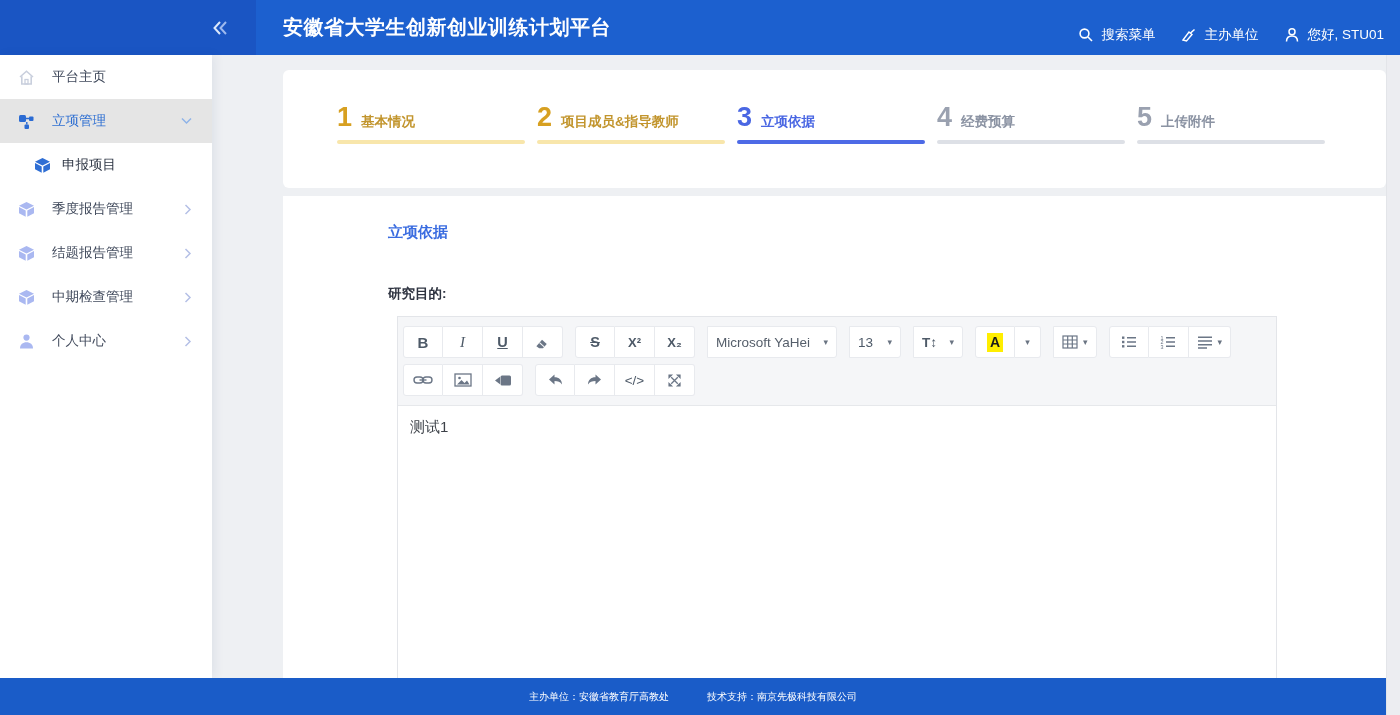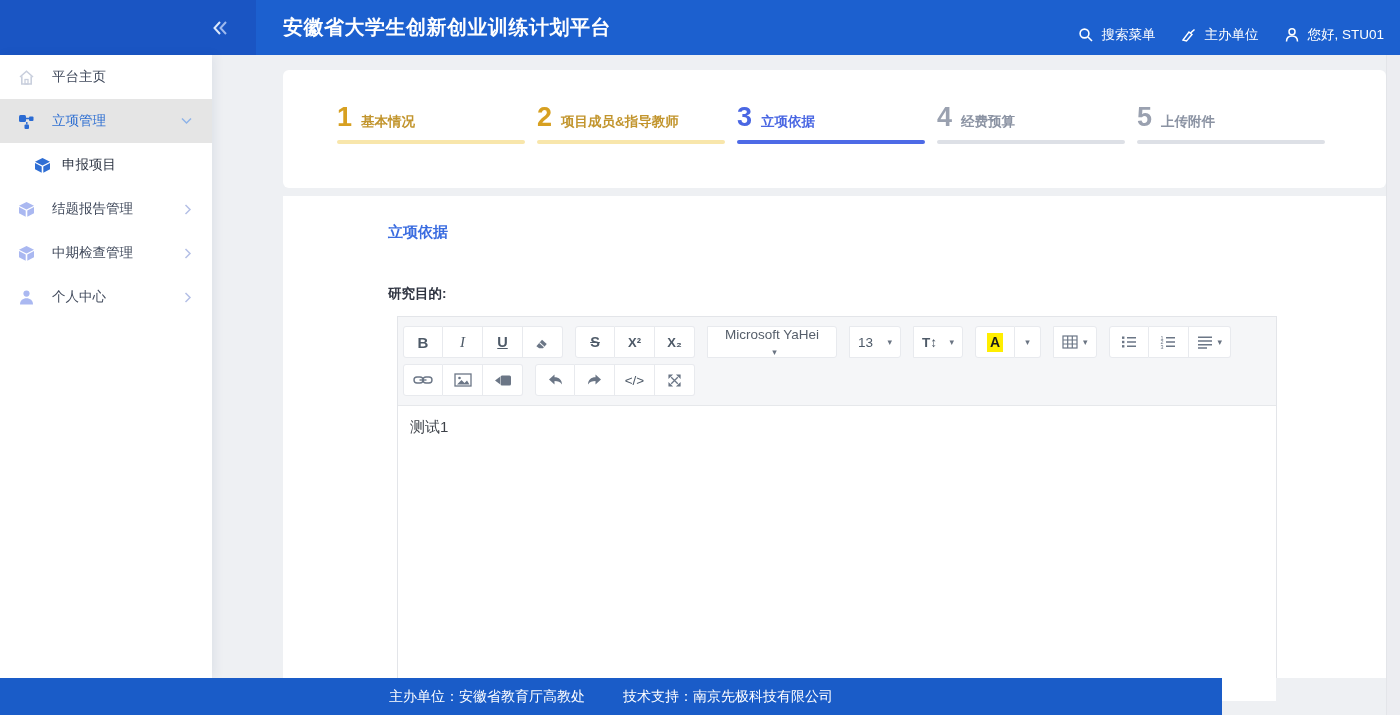--- a/index.html
+++ b/index.html
@@ -59,30 +59,30 @@
   .tb-btn{min-width:40px;height:32px;background:#fff;border:1px solid #e8eaee;border-left-width:0;
     display:flex;align-items:center;justify-content:center;font-size:13.5px;color:#4e5a68;
     box-sizing:border-box;cursor:pointer;padding:0 8px;white-space:nowrap;}
   .tb-group .tb-btn:first-child{border-left-width:1px;border-radius:3px 0 0 3px;}
   .tb-group .tb-btn:last-child{border-radius:0 3px 3px 0;}
   .tb-bold{font-weight:bold;font-size:15px;}
   .tb-italic{font-style:italic;font-family:"Liberation Serif","DejaVu Serif",serif;font-size:15px;}
   .tb-underline{text-decoration:underline;font-size:14.5px;font-weight:bold;}
   .tb-strike{text-decoration:line-through;font-weight:bold;font-size:14.5px;}
   .tb-script{font-weight:bold;font-size:13px;}
-  .w-font{min-width:130px;justify-content:space-between;color:#555e6a;flex-direction:column;}
+  .w-font{min-width:130px;justify-content:space-between;color:#555e6a;}
   .w-size{min-width:52px;justify-content:space-between;}
   .w-height{min-width:50px;justify-content:space-between;font-weight:bold;}
   .w-caret{min-width:26px;padding:0 6px;}
   .caret{font-size:9px;color:#6a7482;margin-left:5px;line-height:1;}
   .color-chip{background:#ffee00;color:#1a1a1a;font-weight:bold;font-size:14px;padding:0 3px;line-height:19px;}
   #editor-content{background:#fff;height:271px;padding:12px 12px;font-size:15px;color:#3c4148;}
   
-  #footer{position:absolute;left:0;top:678px;width:1222px;height:37px;background:#1a5cc8;color:#fff;
-    display:flex;align-items:center;justify-content:center;gap:38px;font-size:14px;z-index:3;}
+  #footer{position:absolute;left:0;top:678px;width:1386px;height:37px;background:#1a5cc8;color:#fff;
+    display:flex;align-items:center;justify-content:center;gap:38px;font-size:10px;z-index:3;}
   #scrollbar{position:absolute;right:0;top:55px;width:14px;height:660px;background:#ecedf1;border-left:1px solid #e3e5e9;box-sizing:border-box;}
   .svgi{display:block;}
 </style>
 </head>
 <body>
 
 <div id="header">
   <div id="header-left">
     <span>
       <svg class="svgi" width="18" height="16" viewBox="0 0 18 16">
@@ -157,20 +157,35 @@
     <span class="s-icon">
       <svg class="svgi" width="17" height="17" viewBox="0 0 17 17">
         <path d="M8.5 1 L16 4.8 L8.5 8.6 L1 4.8 Z" fill="#2f6ed4"></path>
         <path d="M1 5.9 V12.2 L7.7 15.7 V9.4 Z" fill="#2f6ed4"></path>
         <path d="M16 5.9 V12.2 L9.3 15.7 V9.4 Z" fill="#2f6ed4"></path>
       </svg>
     </span>
     <span class="s-label">申报项目</span>
   </div>
 
+  <div class="side-item">
+    <span class="s-icon">
+      <svg class="svgi" width="17" height="17" viewBox="0 0 17 17">
+        <path d="M8.5 1 L16 4.8 L8.5 8.6 L1 4.8 Z" fill="#aab8f1"></path>
+        <path d="M1 5.9 V12.2 L7.7 15.7 V9.4 Z" fill="#aab8f1"></path>
+        <path d="M16 5.9 V12.2 L9.3 15.7 V9.4 Z" fill="#aab8f1"></path>
+      </svg>
+    </span>
+    <span class="s-label">季度报告管理</span>
+    <span class="s-chevron">
+      <svg class="svgi" width="8" height="11" viewBox="0 0 8 11">
+        <path d="M1.5 1 L6 5.5 L1.5 10" fill="none" stroke="#b5c0e6" stroke-width="1.5"></path>
+      </svg>
+    </span>
+  </div>
 
   <div class="side-item">
     <span class="s-icon">
       <svg class="svgi" width="17" height="17" viewBox="0 0 17 17">
         <path d="M8.5 1 L16 4.8 L8.5 8.6 L1 4.8 Z" fill="#aab8f1"></path>
         <path d="M1 5.9 V12.2 L7.7 15.7 V9.4 Z" fill="#aab8f1"></path>
         <path d="M16 5.9 V12.2 L9.3 15.7 V9.4 Z" fill="#aab8f1"></path>
       </svg>
     </span>
     <span class="s-label">结题报告管理</span>

